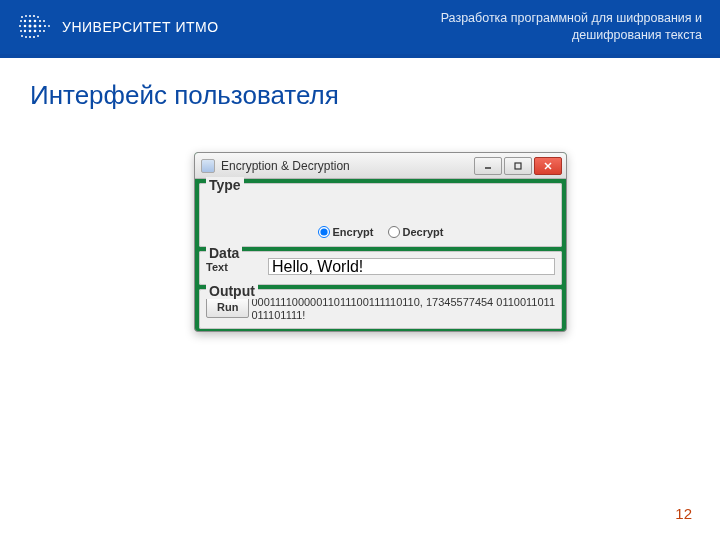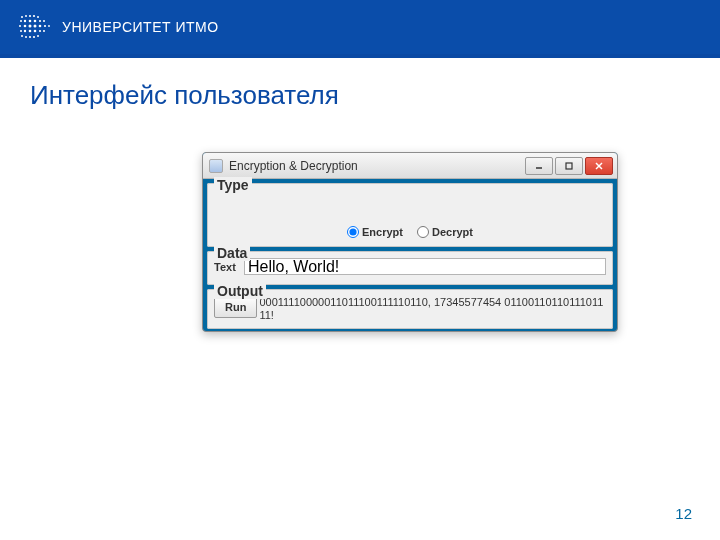--- a/index.html
+++ b/index.html
@@ -32,24 +32,24 @@
   .title {
     color: #0a49a4;
     font-size: 26px;
     font-weight: normal;
     padding: 22px 30px 0 30px;
   }
 
   
   .app-window {
     position: absolute;
-    left: 202px;
+    left: 194px;
     top: 152px;
-    width: 416px;
-    background: #0369a1;
+    width: 373px;
+    background: #15803d;
     border: 1px solid #8d8d8d;
     border-radius: 4px;
     box-shadow: 0 3px 10px rgba(0,0,0,0.25);
     overflow: hidden;
   }
   .titlebar {
     height: 26px;
     background: linear-gradient(#f7f7f7, #dedede);
     display: flex;
     align-items: center;
@@ -104,21 +104,21 @@
   .radio-row {
     display: flex;
     justify-content: center;
     gap: 14px;
     padding: 2px 0;
     align-items: center;
   }
   .radio-row label { display: flex; align-items: center; gap: 3px; font-weight: bold; font-size: 11px; margin-top: 34px; }
   .radio-row input { width: 12px; height: 12px; }
 
-  .data-row { display: flex; align-items: center; margin-bottom: 3px; }
+  .data-row { display: flex; align-items: center; margin-bottom: 3px; gap: 32px; }
   .data-row .lbl { width: 30px; font-weight: bold; font-size: 11px; }
   .data-row input[type="text"] {
     flex: 1;
     border: 1px solid #b5b5b5;
     height: 17px;
     padding: 0 3px;
     font-size: 16px;
     background: #fff;
   }
 
@@ -138,21 +138,21 @@
     font-family: Arial, sans-serif;
     color: #333;
     word-break: break-all;
     line-height: 1.2;
   }
 
   .page-num {
     position: absolute;
     right: 28px;
     bottom: 18px;
-    color: #0369a1;
+    color: #c2410c;
     font-size: 15px;
   }
 </style>
 </head>
 <body>
 <div class="slide">
 
   <div class="header">
     <div class="logo-block">
       <div class="logo-dots">
@@ -185,20 +185,24 @@
             <circle cx="4" cy="23" r="1"></circle>
               <circle cx="8" cy="24" r="1"></circle>
               <circle cx="12" cy="24" r="1.1"></circle>
               <circle cx="16" cy="24" r="1.1"></circle>
               <circle cx="20" cy="23" r="1"></circle>
           </g>
         </svg>
       </div>
       <div class="logo-text">УНИВЕРСИТЕТ ИТМО</div>
     </div>
+    <div class="header-right">
+      <div>Разработка программной для шифрования и</div>
+      <div>дешифрования текста</div>
+    </div>
   </div>
   <div class="blue-line"></div>
 
   <h1 class="title">Интерфейс пользователя</h1>
 
   <div class="app-window">
     <div class="titlebar">
       <div class="java-icon"></div>
       <div class="titlebar-text">Encryption &amp; Decryption</div>
       <div class="win-buttons">

